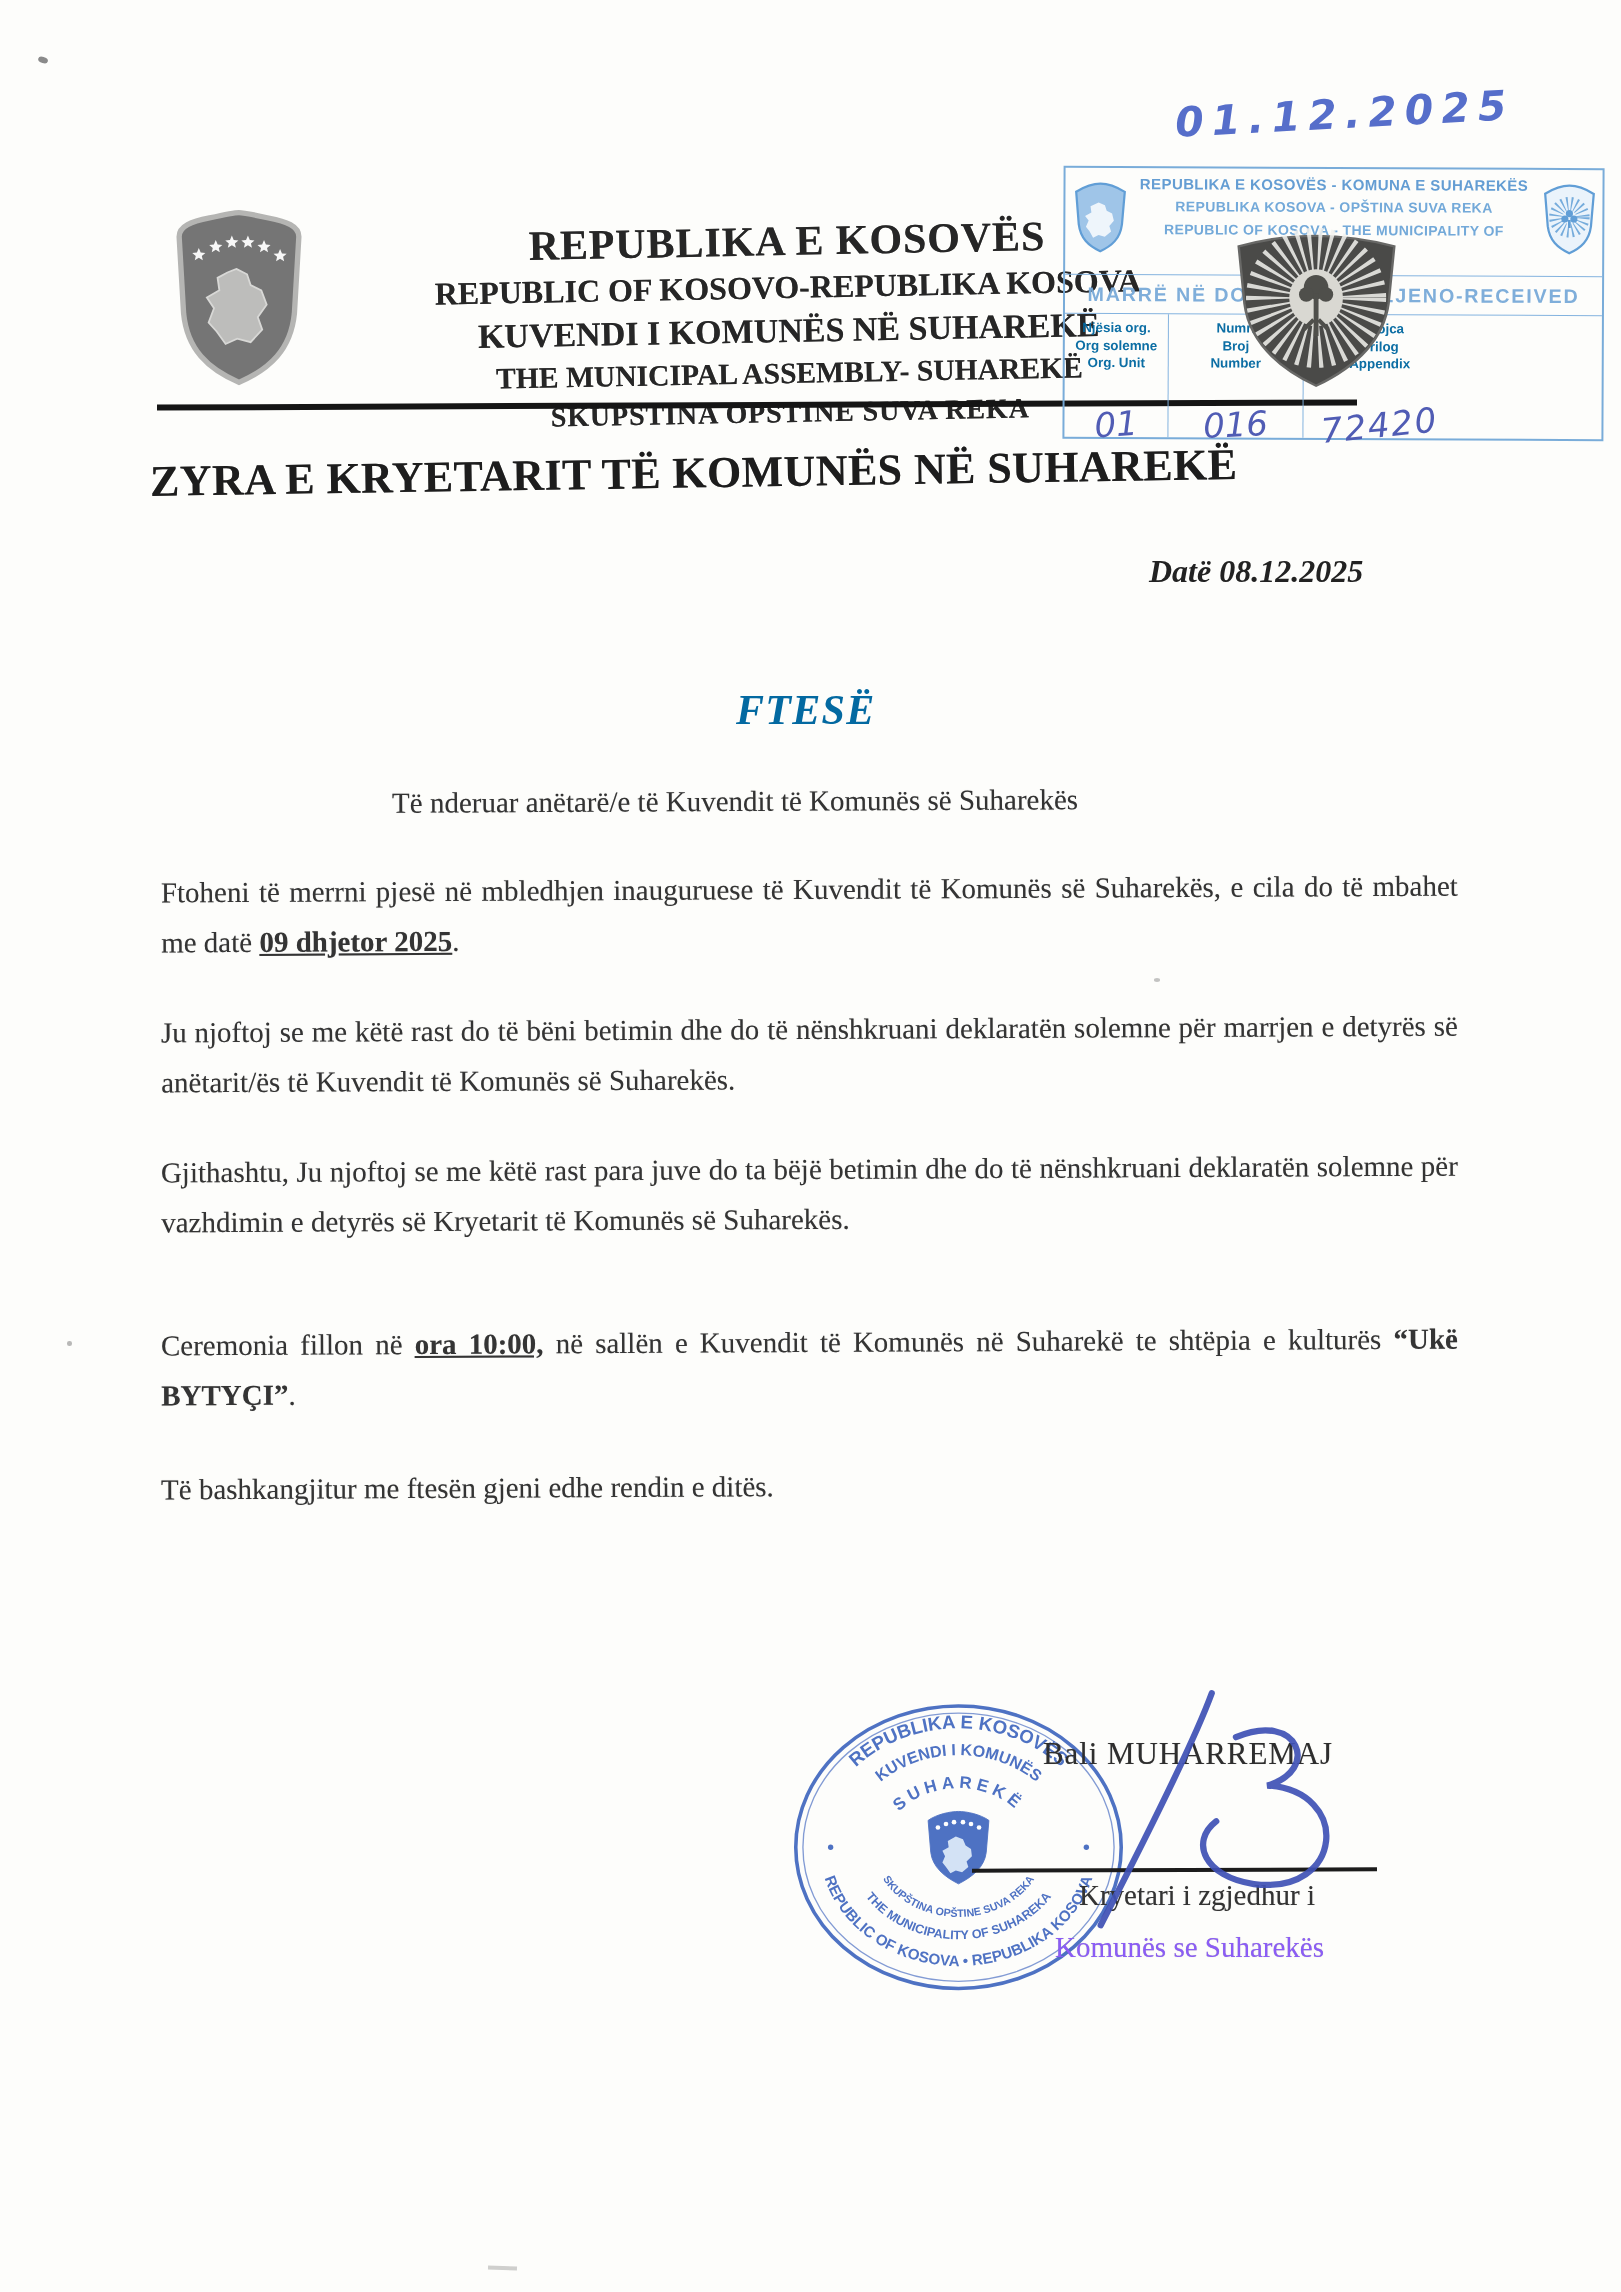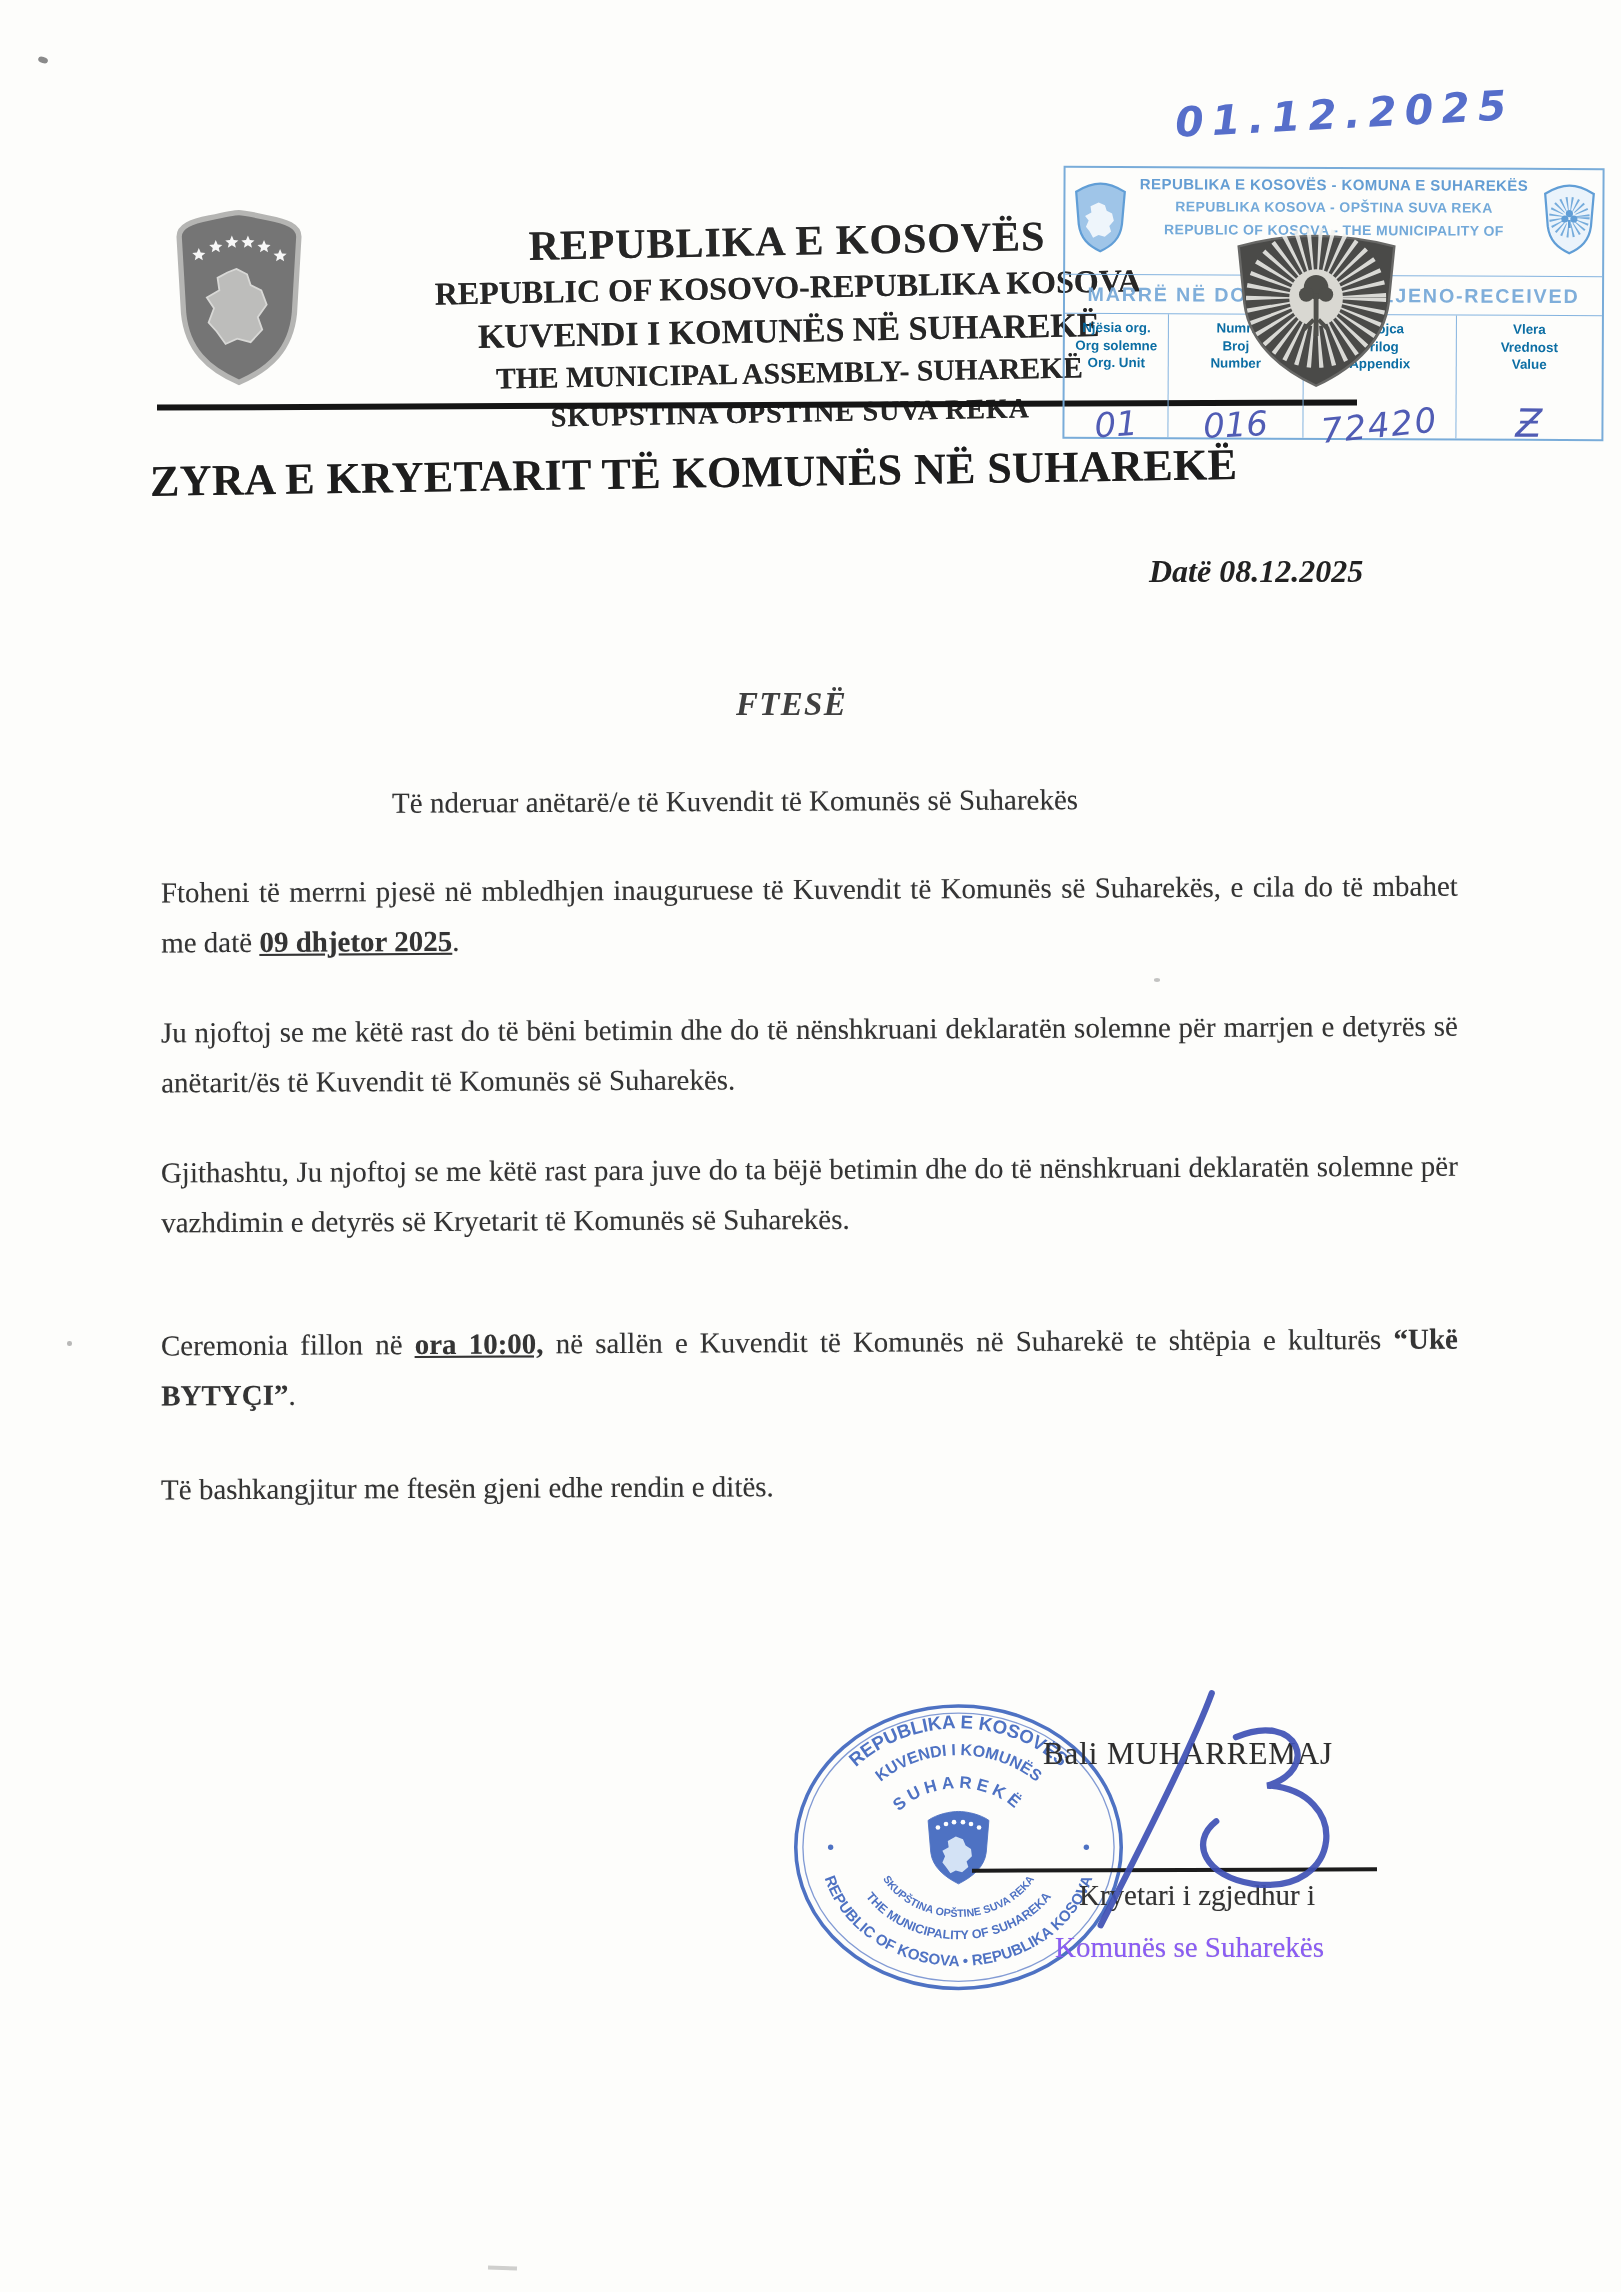--- a/index.html
+++ b/index.html
@@ -40,22 +40,22 @@
   .rs-c1{width:103px;} .rs-c2{width:134px;} .rs-c3{width:152px;} .rs-c4{flex:1;}
   .rs-h{font-size:13.4px;font-weight:bold;color:#0369a1;line-height:1.3;}
   .rs-v{position:absolute;bottom:-3.6px;width:100%;font-size:34px;line-height:1;}
   .municipal-emblem{left:1220px;top:222px;width:193px;height:167px;z-index:5;}
 
   
   .office-title{left:150px;top:446px;width:1272px;font-size:44px;font-weight:bold;
                 color:#1d1d1d;transform:rotate(-.9deg);letter-spacing:0.4px;
                 text-shadow:0 0 0.6px rgba(0,0,0,.5);}
   .date-line{left:1149px;top:553px;font-size:32px;font-weight:bold;font-style:italic;color:#222;}
-  .ftese{left:736px;top:686px;font-size:33px;font-weight:bold;font-style:italic;
-         letter-spacing:1.3px;color:#404040;}
+  .ftese{left:736px;top:686px;font-size:42px;font-weight:bold;font-style:italic;
+         letter-spacing:1.3px;color:#0369a1;}
   .salutation{left:392px;top:785px;font-size:29px;color:#333;transform:rotate(-.3deg);
               text-shadow:0 0 0.7px rgba(70,70,70,.4);}
   .body-par{left:161px;width:1297px;font-size:29px;line-height:1.72;text-align:justify;
             color:#343434;transform:rotate(-.3deg);margin:0;
             text-shadow:0 0 0.7px rgba(70,70,70,.4);}
   .bu{font-weight:bold;text-decoration:underline;}
   .b{font-weight:bold;}
   .closing{left:555px;width:484px;text-align:center;font-size:29px;color:#333;
            text-shadow:0 0 0.7px rgba(70,70,70,.4);}
 
@@ -144,28 +144,20 @@
         <div class="rs-v hand" style="transform:rotate(-3deg);">016</div>
       </div>
       <div class="rs-cell rs-c3">
         <div class="rs-h">
           <div>Shtojca</div>
           <div>Prilog</div>
           <div>Appendix</div>
         </div>
         <div class="rs-v hand" style="transform:rotate(-6deg);letter-spacing:1.8px;">72420</div>
       </div>
-      <div class="rs-cell rs-c4">
-        <div class="rs-h">
-          <div>Vlera</div>
-          <div>Vrednost</div>
-          <div>Value</div>
-        </div>
-        <div class="rs-v hand" style="font-size:39px;">Ƶ</div>
-      </div>
     </div>
   </div>
 
   <svg class="abs municipal-emblem" viewBox="0 0 215 205">
     <path d="M12,30 Q107,4 203,30 L196,100 Q187,163 107,201 Q27,163 19,100 Z" fill="#4a4a48" stroke="#686866" stroke-width="3"></path>
     <circle cx="107" cy="93" r="57" fill="none" stroke="#f2f2ee" stroke-width="58" stroke-dasharray="3.6 6.8" opacity=".85"></circle>
     <ellipse cx="107" cy="93" rx="33" ry="35" fill="#d9d8d2"></ellipse>
     <circle cx="107" cy="80" r="15" fill="#4f4f4b"></circle>
     <circle cx="95" cy="89" r="9" fill="#4f4f4b"></circle>
     <circle cx="119" cy="89" r="9" fill="#4f4f4b"></circle>

